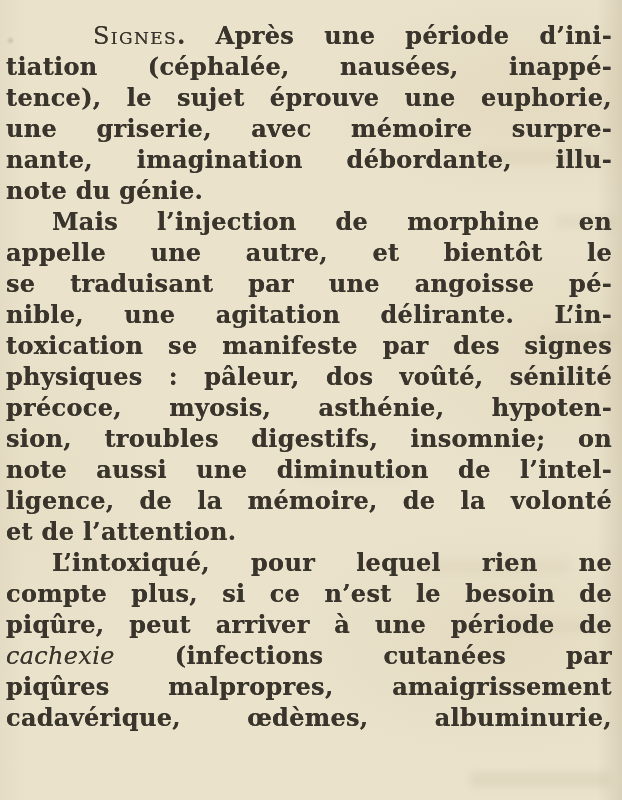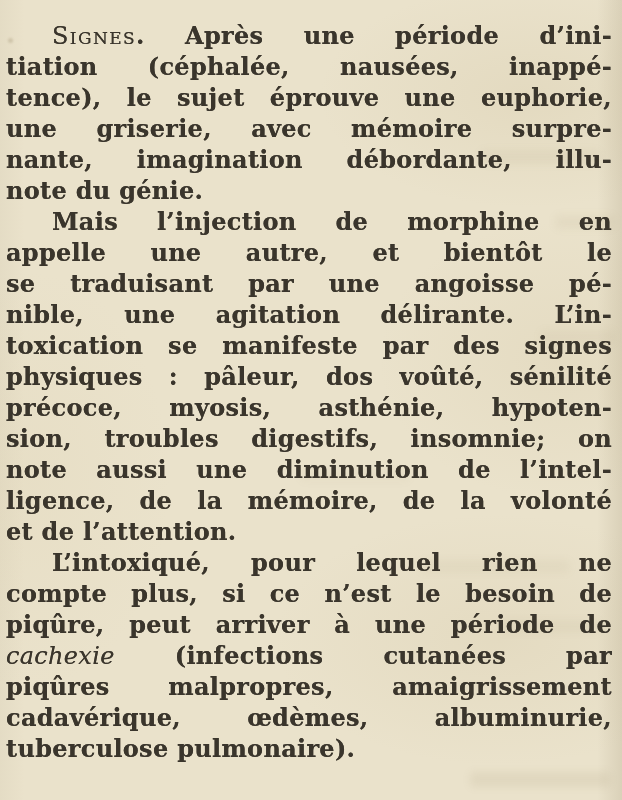--- a/index.html
+++ b/index.html
@@ -42,20 +42,21 @@
     text-align-last: left;
   }
   .line.indent {
     text-indent: 46px;
   }
   .seg.normal { font-style: normal; font-weight: bold; }
   .seg.italic { font-style: italic; }
   .seg.smallcaps {
     font-variant: small-caps;
     letter-spacing: 1.4px;
+    margin-left: 41px;
   }
   .ghost {
     position: absolute;
     background: #8a7a55;
     filter: blur(4px);
     border-radius: 4px;
     pointer-events: none;
   }
 </style>
 </head>
@@ -94,16 +95,15 @@
         <div class="line"><span class="seg normal">ligence, de la mémoire, de la volonté</span></div>
         <div class="line last"><span class="seg normal">et de l’attention.</span></div>
       </div>
       <div class="paragraph">
         <div class="line indent"><span class="seg normal">L’intoxiqué, pour lequel rien ne</span></div>
         <div class="line"><span class="seg normal">compte plus, si ce n’est le besoin de</span></div>
         <div class="line"><span class="seg normal">piqûre, peut arriver à une période de</span></div>
         <div class="line"><span class="seg italic">cachexie</span><span class="seg normal"> (infections cutanées par</span></div>
         <div class="line"><span class="seg normal">piqûres malpropres, amaigrissement</span></div>
         <div class="line"><span class="seg normal">cadavérique, œdèmes, albuminurie,</span></div>
-        <div class="line last"><span class="seg normal">tuberculose pulmonaire).</span></div>
       </div>
     </div>
 </div>
 
 </body></html>

